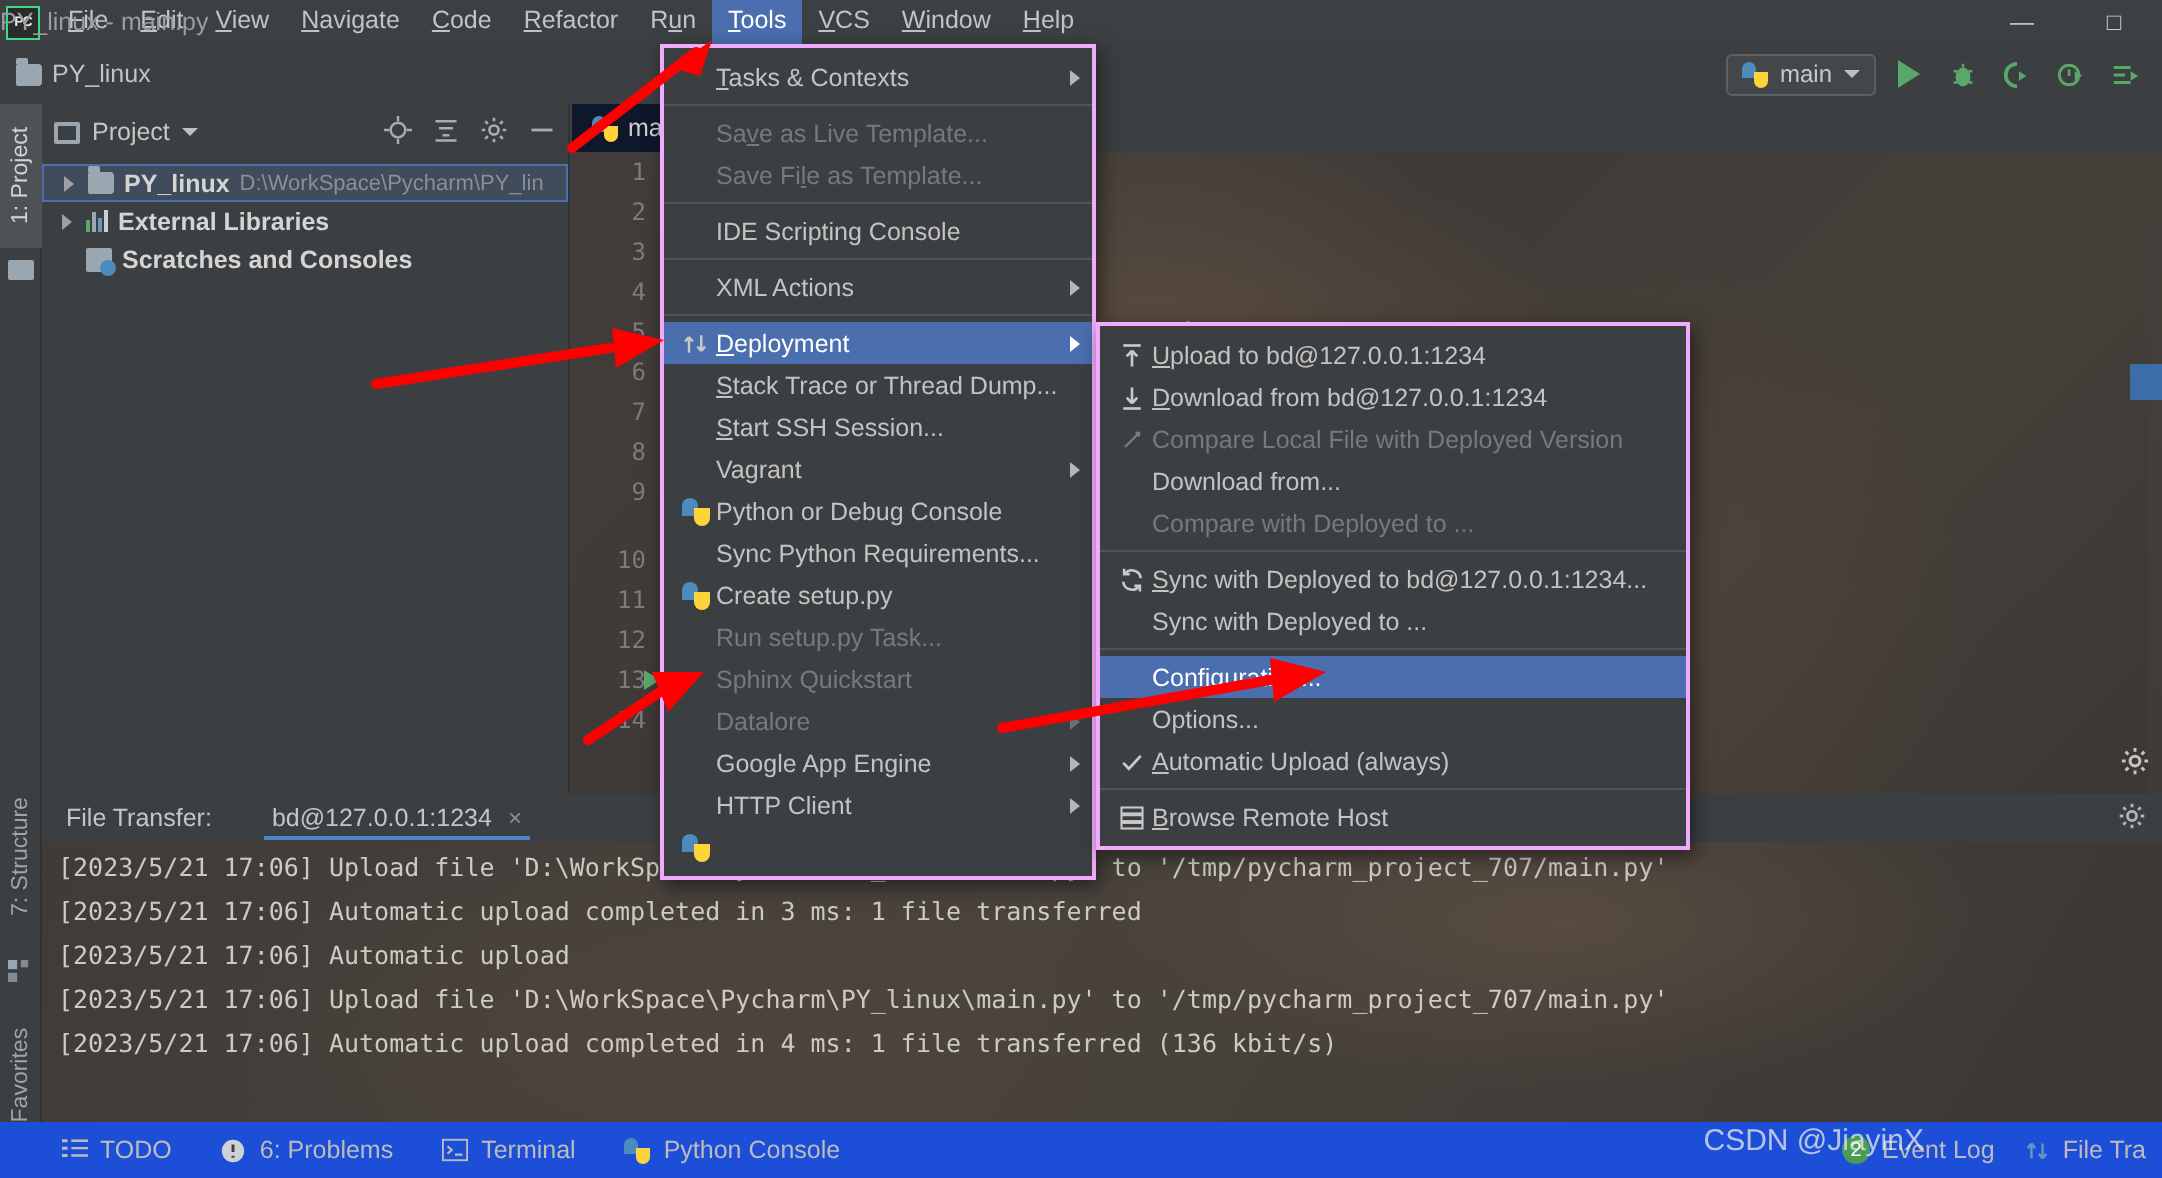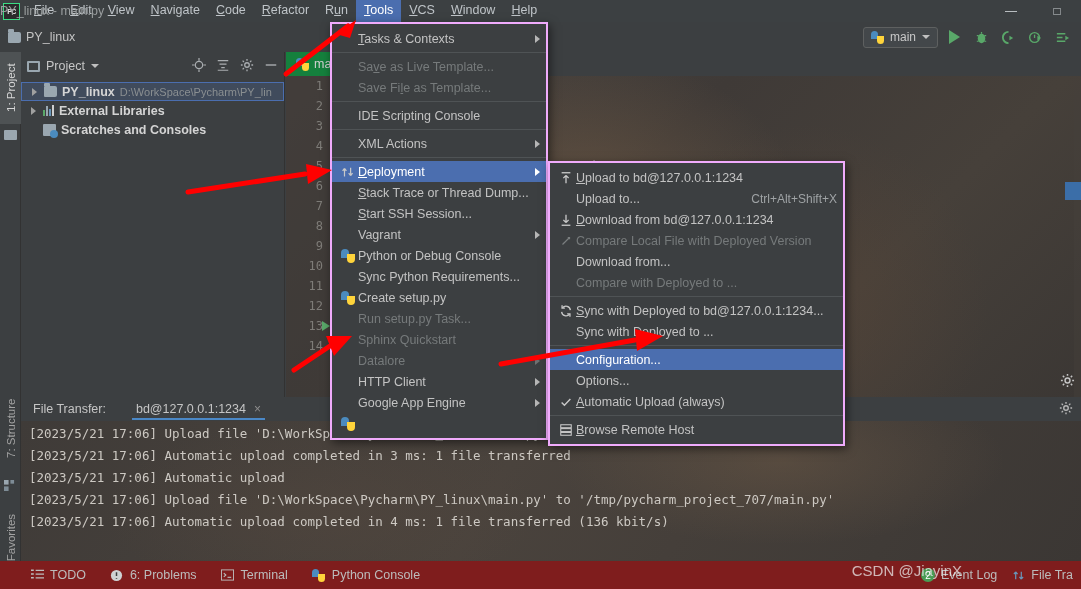--- a/index.html
+++ b/index.html
@@ -87,21 +87,21 @@
   .node-name { color:#d4d4d4; font-weight:bold; }
   .node-path { color:#8a8f91; font-weight:normal; font-size:11px; }
   .lib-ico { display:flex; gap:1px; align-items:flex-end; height:11px;}
   .lib-ico i { width:2px; display:block; }
   .scr-ico { width:13px; height:12px; background:#9aa7b0; position:relative; border-radius:1px;}
   .scr-ico:after{content:""; position:absolute; right:-2px; bottom:-2px; width:8px;height:8px;border-radius:50%;background:#4b8bbe;}
 
   
   .editorwrap { position:absolute; left:286px; top:52px; width:795px; height:345px; overflow:hidden; }
   .edit-tabbar { height:24px; background:#3c3f41; display:flex; align-items:flex-end; }
-  .etab { height:24px; display:flex; align-items:center; gap:5px; padding:0 10px; background:#15803d; font-size:12.5px; color:#d0d0d0;}
+  .etab { height:24px; display:flex; align-items:center; gap:5px; padding:0 10px; background:#0f172a; font-size:12.5px; color:#d0d0d0;}
   .editor-body {
     position:absolute; left:0; top:24px; width:795px; height:321px;
     background:#45403c;
     background-image:
       radial-gradient(ellipse 300px 200px at 300px 120px, rgba(120,95,70,0.55), rgba(0,0,0,0) 70%),
       radial-gradient(ellipse 260px 260px at 520px 230px, rgba(90,70,55,0.5), rgba(0,0,0,0) 70%),
       radial-gradient(ellipse 200px 160px at 120px 260px, rgba(70,62,58,0.6), rgba(0,0,0,0) 70%),
       linear-gradient(135deg,#4a443f 0%, #3f3a37 40%, #46403a 70%, #3b3734 100%);
     font-family:"DejaVu Sans Mono","Liberation Mono",monospace;
   }
@@ -125,21 +125,21 @@
     background-image:
       radial-gradient(ellipse 320px 120px at 760px 40px, rgba(125,100,75,0.35), rgba(0,0,0,0) 70%),
       radial-gradient(ellipse 300px 130px at 300px 90px, rgba(85,72,62,0.45), rgba(0,0,0,0) 72%),
       linear-gradient(120deg,#3f3b38 0%, #4a433d 45%, #3b3734 100%);
     font-family:"DejaVu Sans Mono","Liberation Mono",monospace;
     padding-top:2px;
   }
   .logline { height:22px; line-height:22px; font-size:12.5px; color:#cdc9c3; white-space:pre; padding-left:8px; }
 
   
-  .statusbar { position:absolute; left:0; top:561px; width:1081px; height:28px; background:#7f1d1d; display:flex; align-items:center; }
+  .statusbar { position:absolute; left:0; top:561px; width:1081px; height:28px; background:#1d4ed8; display:flex; align-items:center; }
   .sb-item { display:flex; align-items:center; gap:6px; font-size:12.5px; color:#bcbcbc; padding:0 12px; }
   .sb-right { margin-left:auto; display:flex; align-items:center; gap:14px; padding-right:8px; }
   .badge-g { width:14px;height:14px;border-radius:50%;background:#499c54; color:#fff; font-size:10px; display:flex;align-items:center;justify-content:center;}
   .sb-ico { width:14px;height:13px; display:inline-flex; align-items:center; justify-content:center;}
 
   
   .menu {
     position:absolute; background:#3c3f41; border:2px solid #f0abfc;
     box-shadow:2px 3px 9px rgba(0,0,0,0.5); padding:4px 0; z-index:40;
     font-size:12.5px;
@@ -334,21 +334,21 @@
       <div class="gutter" id="gutter">
           <div class="gnum" style="position: relative;">1</div>
           <div class="gnum" style="position: relative;">2</div>
           <div class="gnum" style="position: relative;">3</div>
           <div class="gnum" style="position: relative;">4</div>
           <div class="gnum" style="position: relative;">5</div>
           <div class="gnum" style="position: relative;">6</div>
           <div class="gnum" style="position: relative;">7</div>
           <div class="gnum" style="position: relative;">8</div>
           <div class="gnum" style="position: relative;">9</div>
-          <div class="gnum" style="position: relative;">10</div>
+          <div class="gnum" style="position: relative; margin-top: 14px;">10</div>
           <div class="gnum" style="position: relative;">11</div>
           <div class="gnum" style="position: relative;">12</div>
           <div class="gnum" style="position: relative;">13<span class="runmark" style="top: 5px;"></span></div>
           <div class="gnum" style="position: relative;">14</div>
         </div>
       <div class="codearea" id="codearea">
           <div class="cline"></div>
           <div class="cline"> script.</div>
           <div class="cline"></div>
           <div class="cline"></div>
@@ -524,49 +524,44 @@
         <span class="ico"></span>
         <span class="lbl">Sphinx Quickstart</span>
       </div>
       <div class="row disabled">
         <span class="ico"></span>
         <span class="lbl">Datalore</span>
         <span class="sub"></span>
       </div>
       <div class="row">
         <span class="ico"></span>
+        <span class="lbl">Google App Engine</span>
+        <span class="sub"></span>
+      </div>
+      <div class="row">
+        <span class="ico"></span>
         <span class="lbl">HTTP Client</span>
         <span class="sub"></span>
       </div>
       <div class="row">
-        <span class="ico"></span>
-        <span class="lbl">Google App Engine</span>
-        <span class="sub"></span>
-      </div>
-      <div class="row">
         <span class="ico">
           <span class="pyico-s"></span>
         </span>
       </div>
     </div>
 
   <div class="menu" id="deploy-menu">
       <div class="row">
         <span class="ico">
           <svg width="14" height="14" viewBox="0 0 16 16">
             <path d="M3 2h10" stroke="#c9c9c9" stroke-width="1.5"></path>
             <path d="M8 14V5M8 5L5 8.2M8 5l3 3.2" stroke="#c9c9c9" stroke-width="1.5" fill="none"></path>
           </svg>
         </span>
         <span class="lbl"><u>U</u>pload to bd@127.0.0.1:1234</span>
-      </div>
-      <div class="row">
-        <span class="ico"></span>
-        <span class="lbl">Upload to...</span>
-        <span class="acc">Ctrl+Alt+Shift+X</span>
       </div>
       <div class="row">
         <span class="ico">
           <svg width="14" height="14" viewBox="0 0 16 16">
             <path d="M3 14h10" stroke="#c9c9c9" stroke-width="1.5"></path>
             <path d="M8 2v9M8 11l-3-3.2M8 11l3-3.2" stroke="#c9c9c9" stroke-width="1.5" fill="none"></path>
           </svg>
         </span>
         <span class="lbl"><u>D</u>ownload from bd@127.0.0.1:1234</span>
       </div>

